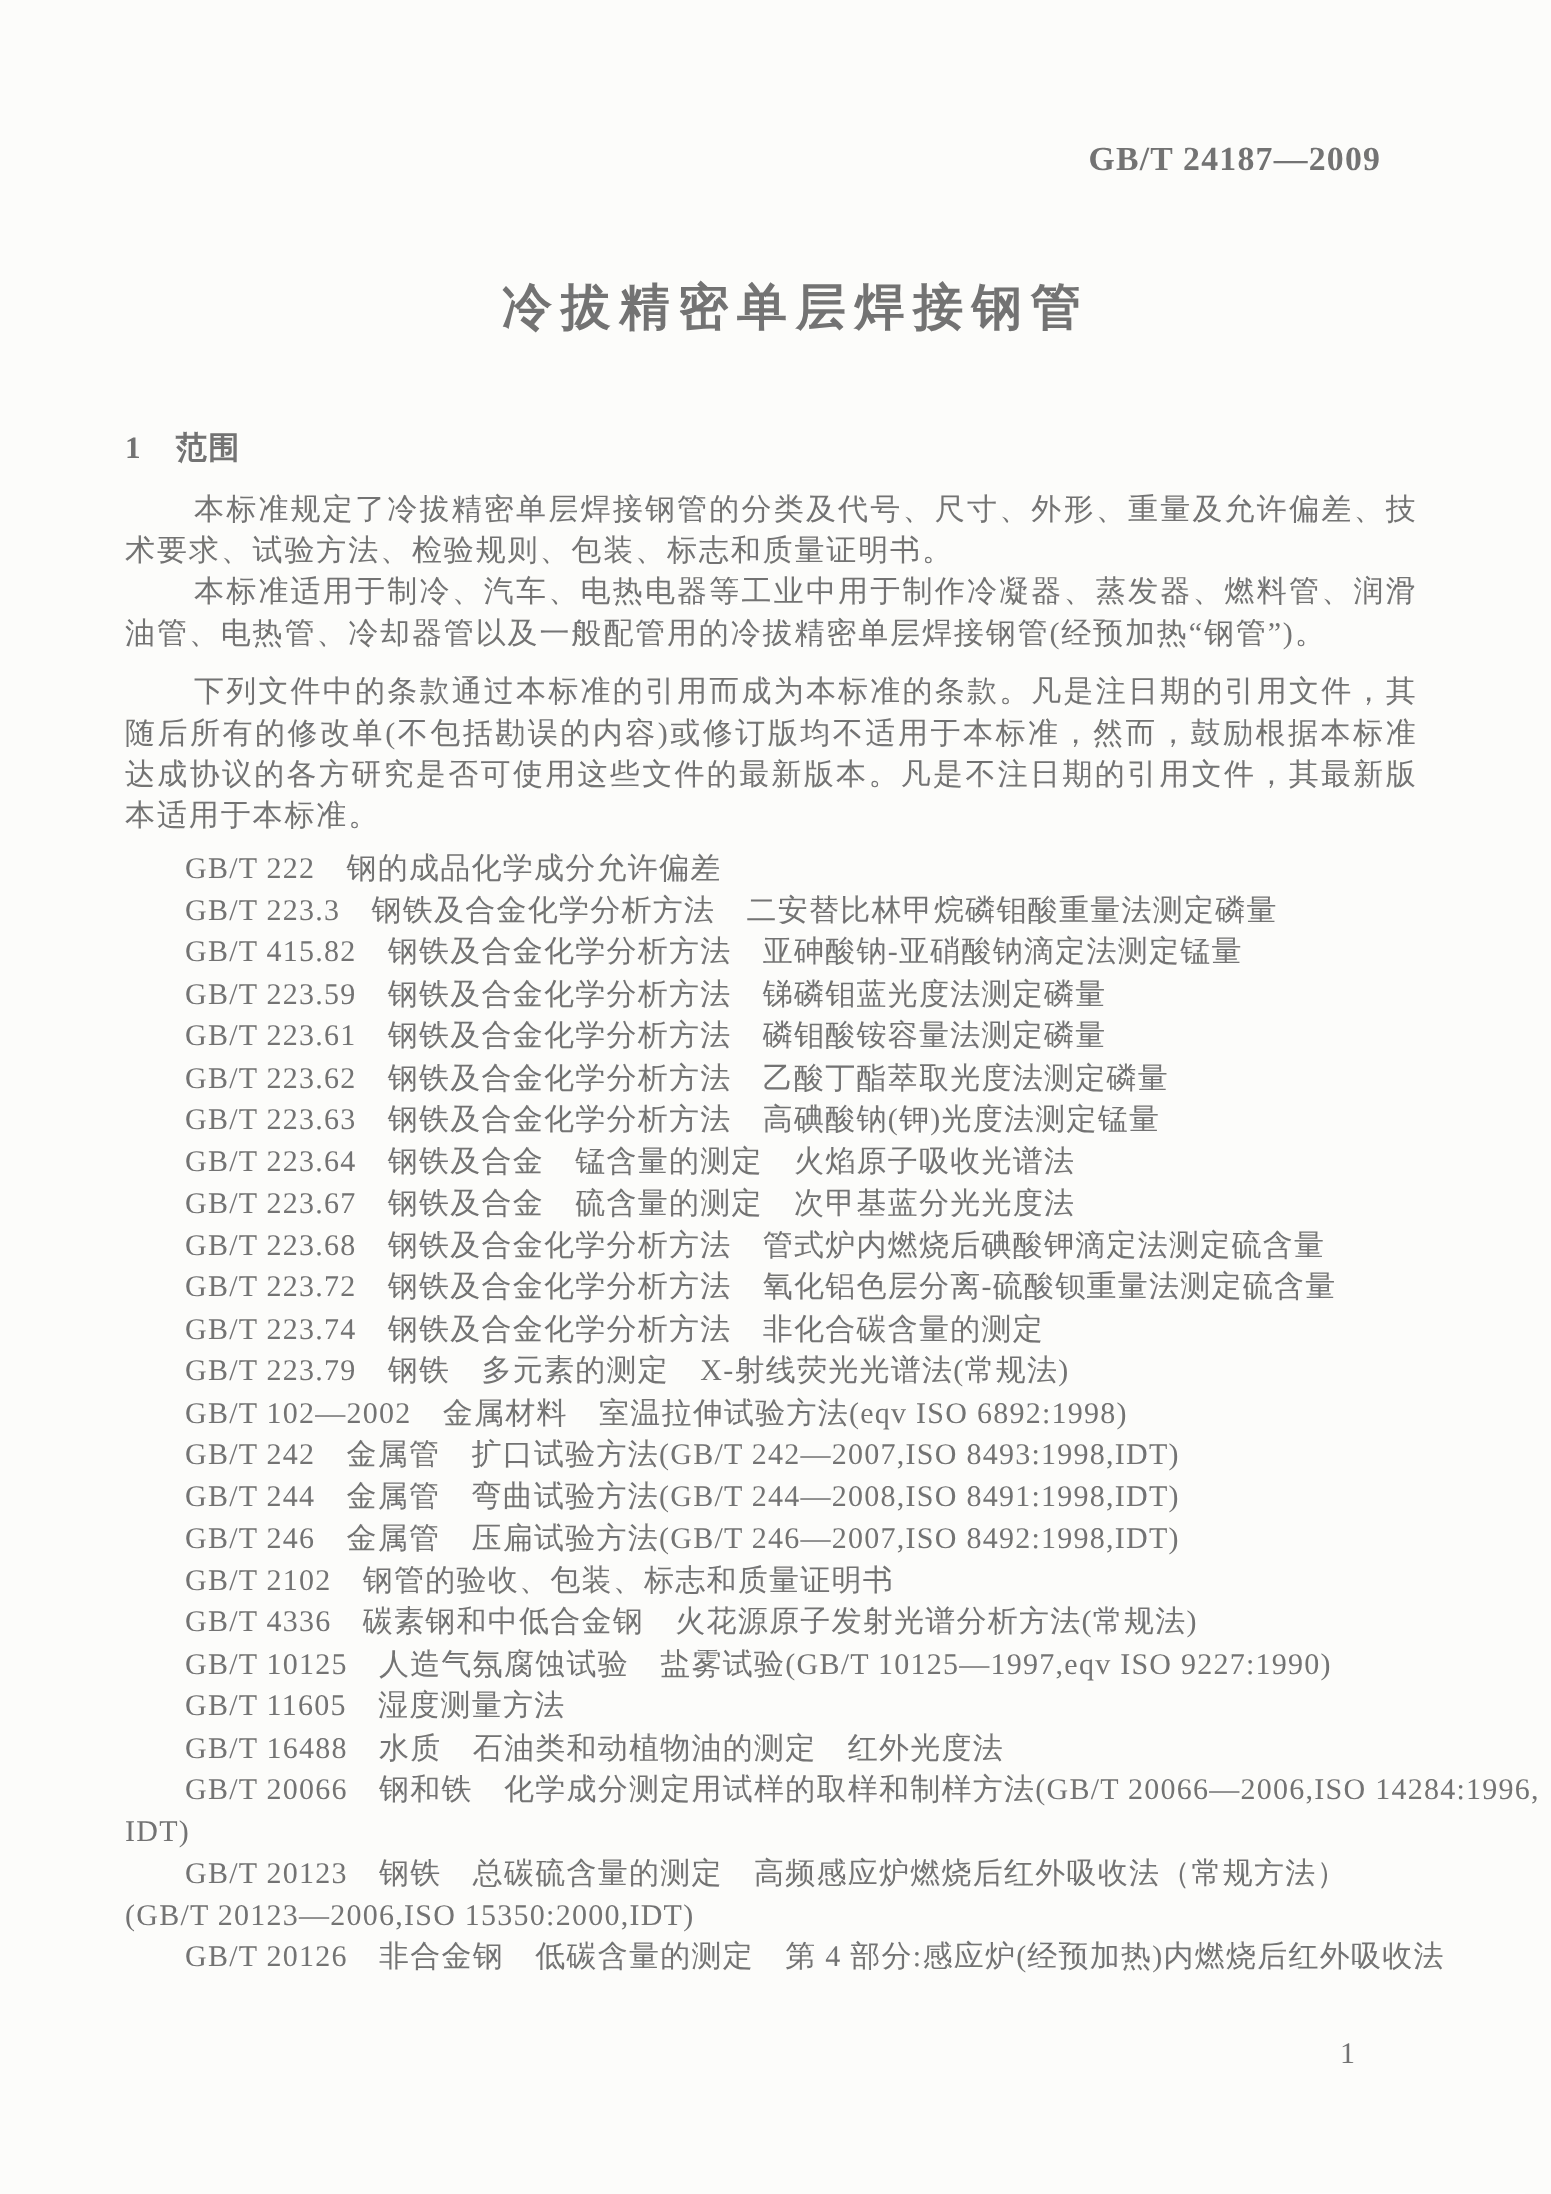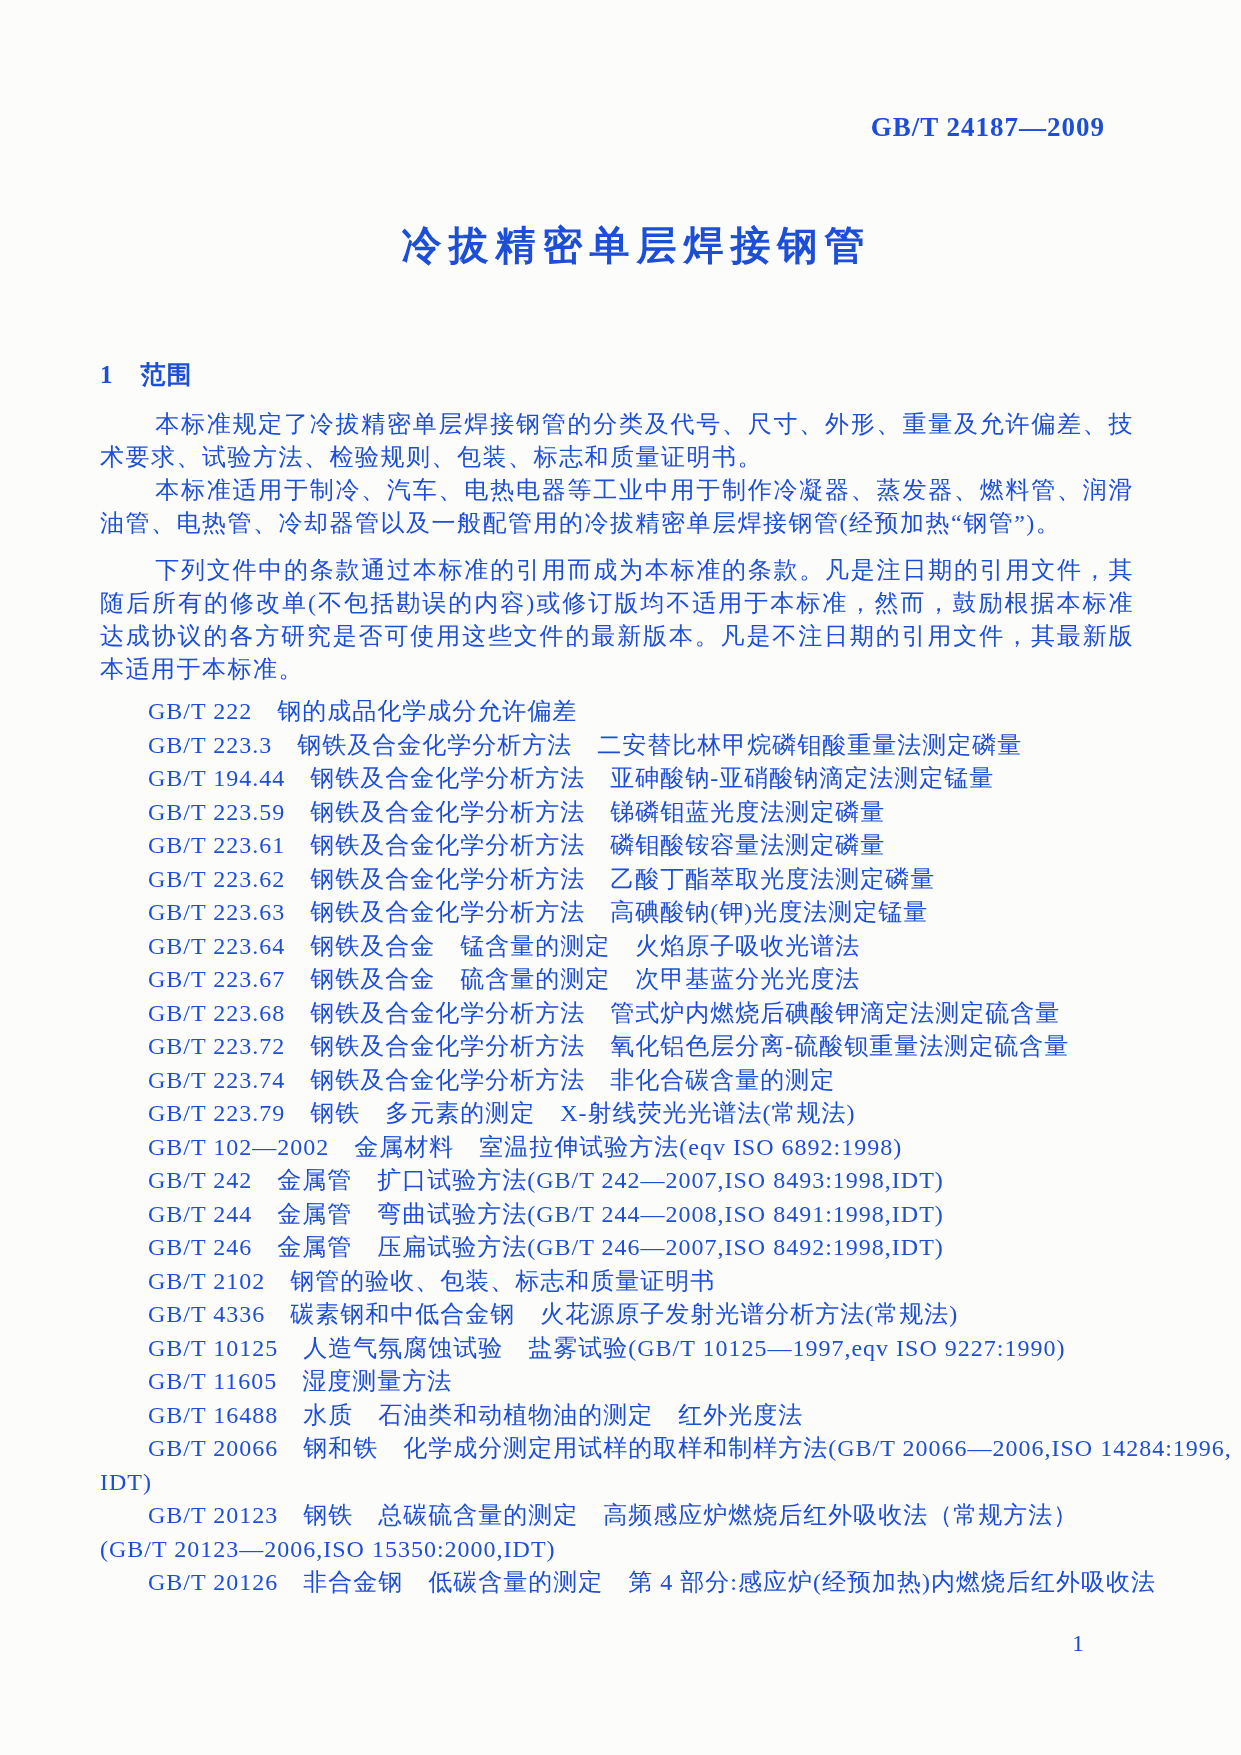--- a/index.html
+++ b/index.html
@@ -1,21 +1,21 @@
 <!DOCTYPE html>
 <html><head>
 <meta charset="utf-8">
 <style>
   html,body{margin:0;padding:0;background:#ffffff;}
   .page{
     position:relative;
     width:1241px;
     height:1755px;
     background:#fcfcfa;
-    color:#1d4ed8;
+    color:#737373;
     font-family:"Liberation Serif","DejaVu Serif",serif;
     overflow:hidden;
   }
   .header-code{
     position:absolute;
     top:112px;
     right:136px;
     font-size:27px;
     font-weight:700;
     letter-spacing:1px;
@@ -37,21 +37,21 @@
     top:330px;
     width:1034px;
   }
   .sec-heading{
     font-size:25px;
     font-weight:700;
     line-height:33px;
     letter-spacing:1px;
   }
   .sec-heading .num{display:inline-block;margin-right:27px;}
-  .mt-sec1{margin-top:28px;}
+  .mt-sec1{margin-top:12px;}
   .mt-sec2{margin-top:23px;}
   .body-para{
     margin:0;
     font-size:24px;
     line-height:33px;
     letter-spacing:1.5px;
     text-align:justify;
     text-indent:2.3em;
   }
   .mt-para1{margin-top:17px;}
@@ -89,21 +89,21 @@
     <p class="body-para mt-para1">本标准规定了冷拔精密单层焊接钢管的分类及代号、尺寸、外形、重量及允许偏差、技术要求、试验方法、检验规则、包装、标志和质量证明书。</p>
 
     <p class="body-para">本标准适用于制冷、汽车、电热电器等工业中用于制作冷凝器、蒸发器、燃料管、润滑油管、电热管、冷却器管以及一般配管用的冷拔精密单层焊接钢管(经预加热“钢管”)。</p>
 
 
     <p class="body-para mt-intro">下列文件中的条款通过本标准的引用而成为本标准的条款。凡是注日期的引用文件，其随后所有的修改单(不包括勘误的内容)或修订版均不适用于本标准，然而，鼓励根据本标准达成协议的各方研究是否可使用这些文件的最新版本。凡是不注日期的引用文件，其最新版本适用于本标准。</p>
 
     <div class="ref-list" id="ref-list">
         <div class="ref-line first">GB/T 222　钢的成品化学成分允许偏差</div>
         <div class="ref-line first">GB/T 223.3　钢铁及合金化学分析方法　二安替比林甲烷磷钼酸重量法测定磷量</div>
-        <div class="ref-line first">GB/T 194.44　钢铁及合金化学分析方法　亚砷酸钠-亚硝酸钠滴定法测定锰量</div>
+        <div class="ref-line first">GB/T 415.82　钢铁及合金化学分析方法　亚砷酸钠-亚硝酸钠滴定法测定锰量</div>
         <div class="ref-line first">GB/T 223.59　钢铁及合金化学分析方法　锑磷钼蓝光度法测定磷量</div>
         <div class="ref-line first">GB/T 223.61　钢铁及合金化学分析方法　磷钼酸铵容量法测定磷量</div>
         <div class="ref-line first">GB/T 223.62　钢铁及合金化学分析方法　乙酸丁酯萃取光度法测定磷量</div>
         <div class="ref-line first">GB/T 223.63　钢铁及合金化学分析方法　高碘酸钠(钾)光度法测定锰量</div>
         <div class="ref-line first">GB/T 223.64　钢铁及合金　锰含量的测定　火焰原子吸收光谱法</div>
         <div class="ref-line first">GB/T 223.67　钢铁及合金　硫含量的测定　次甲基蓝分光光度法</div>
         <div class="ref-line first">GB/T 223.68　钢铁及合金化学分析方法　管式炉内燃烧后碘酸钾滴定法测定硫含量</div>
         <div class="ref-line first">GB/T 223.72　钢铁及合金化学分析方法　氧化铝色层分离-硫酸钡重量法测定硫含量</div>
         <div class="ref-line first">GB/T 223.74　钢铁及合金化学分析方法　非化合碳含量的测定</div>
         <div class="ref-line first">GB/T 223.79　钢铁　多元素的测定　X-射线荧光光谱法(常规法)</div>

